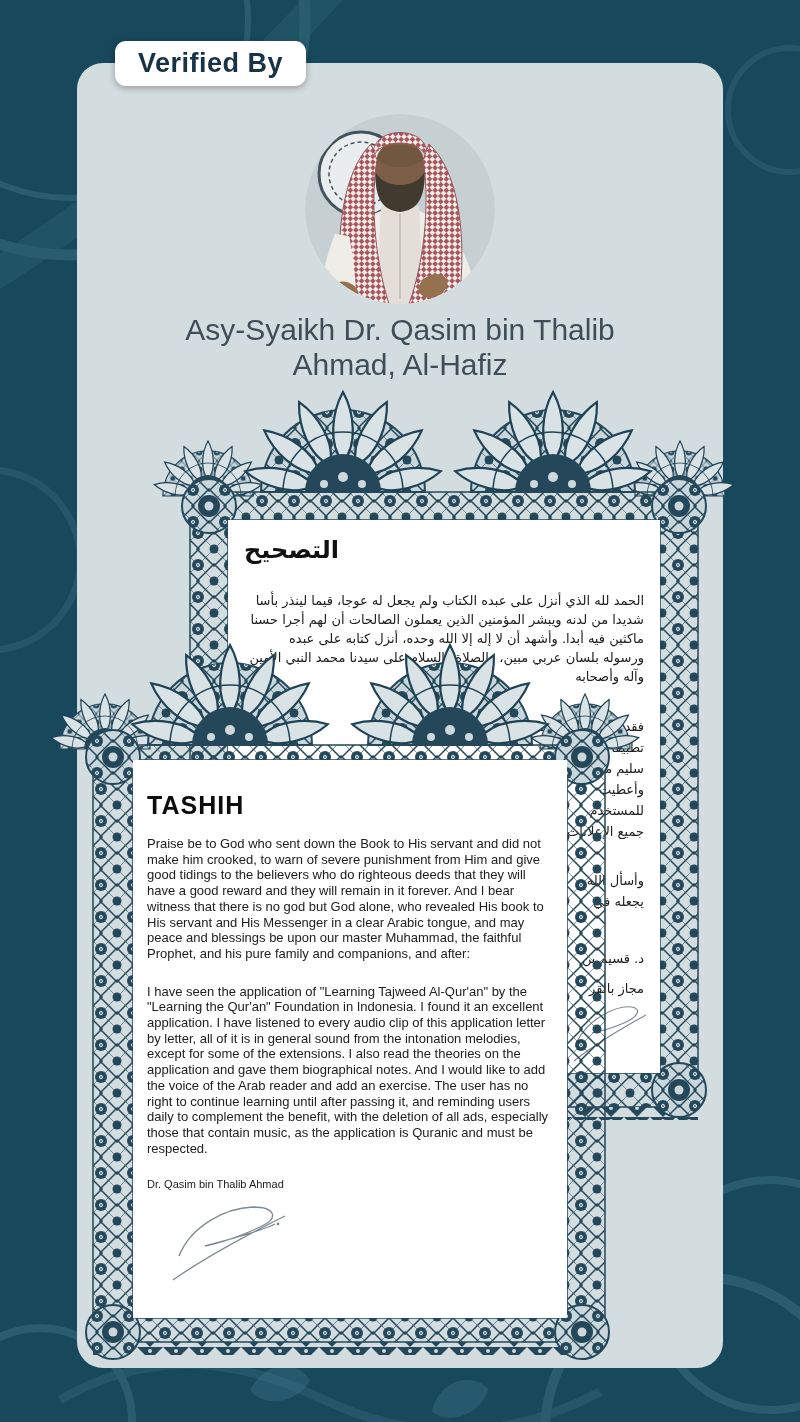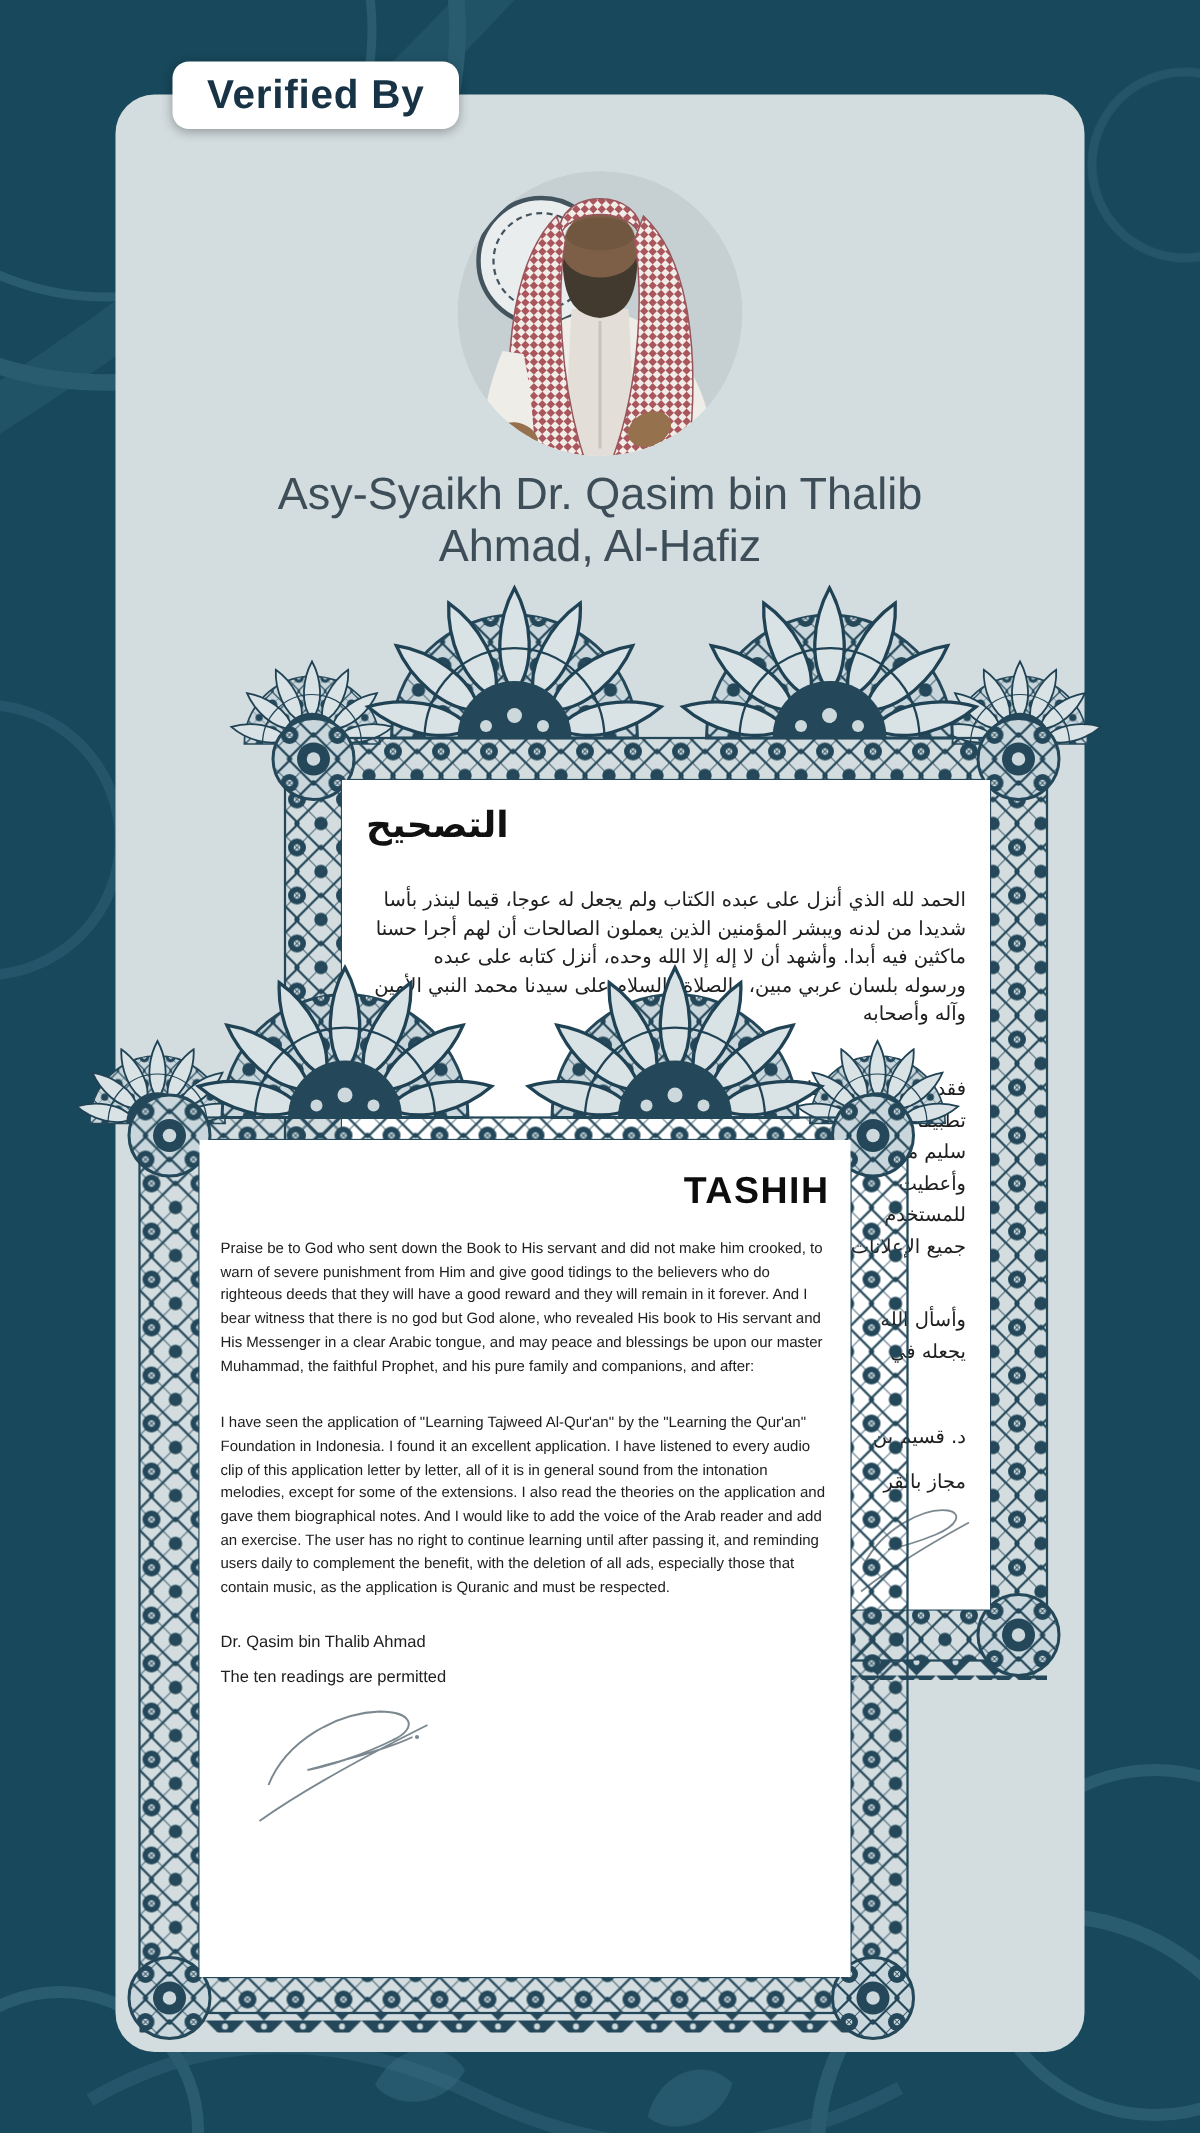--- a/index.html
+++ b/index.html
@@ -56,24 +56,24 @@
     font-size:13px; line-height:19px; color:var(--c-body-text,#202020); margin-top:27px; }
   .ar-frags { text-align:right; font-family:"DejaVu Sans",sans-serif;
     font-size:13px; line-height:21px; color:var(--c-body-text,#202020); margin-top:30px; }
   .ar-frag:nth-child(7) { margin-top:28px; }
   .ar-frag:nth-child(9) { margin-top:36px; }
   .ar-frag:nth-child(10){ margin-top:9px; }
   .sig-ar { position:absolute; right:6px; bottom:6px; }
 
   
   .en-body { padding:8px 14px; color:var(--c-body-text,#202020); }
-  .en-title { text-align:right; font-weight:bold; font-size:25px;
-    letter-spacing:1px; color:#0d0d0d; margin-top:12px; }
+  .en-title { text-align:left; font-weight:bold; font-size:25px;
+    letter-spacing:1px; color:#0d0d0d; margin-top:23px; }
   .en-paras { margin-top:16px; }
-  .en-p { font-size:10px; line-height:15.7px; margin:0 0 22px 0; }
+  .en-p { font-size:13px; line-height:15.7px; margin:0 0 22px 0; }
   .en-signatory { font-size:11px; }
   .en-note { font-size:11px; margin-top:11px; }
   .sig-en { margin-left:18px; margin-top:4px; }
 </style>
 </head>
 <body>
 
 <svg width="0" height="0" style="position:absolute" aria-hidden="true">
   <defs>
     <pattern id="lace" width="32" height="32" patternUnits="userSpaceOnUse">
@@ -236,21 +236,20 @@
         <use href="#rosette" transform="translate(497,687)"></use>
       </svg>
       <div class="paper">
         <div class="en-body">
           <div class="en-title">TASHIH</div>
           <div class="en-paras">
               <p class="en-p">Praise be to God who sent down the Book to His servant and did not make him crooked, to warn of severe punishment from Him and give good tidings to the believers who do righteous deeds that they will have a good reward and they will remain in it forever. And I bear witness that there is no god but God alone, who revealed His book to His servant and His Messenger in a clear Arabic tongue, and may peace and blessings be upon our master Muhammad, the faithful Prophet, and his pure family and companions, and after:</p>
               <p class="en-p">I have seen the application of "Learning Tajweed Al-Qur'an" by the "Learning the Qur'an" Foundation in Indonesia. I found it an excellent application. I have listened to every audio clip of this application letter by letter, all of it is in general sound from the intonation melodies, except for some of the extensions. I also read the theories on the application and gave them biographical notes. And I would like to add the voice of the Arab reader and add an exercise. The user has no right to continue learning until after passing it, and reminding users daily to complement the benefit, with the deletion of all ads, especially those that contain music, as the application is Quranic and must be respected.</p>
             </div>
           <div class="en-signatory">Dr. Qasim bin Thalib Ahmad</div>
-          <div class="en-note">The ten readings are permitted</div>
           <svg class="sig-en" width="150" height="92" viewBox="0 0 150 92">
             <path d="M14,62 C26,32 60,14 88,13 C110,13 114,24 97,32 C77,42 52,50 40,52 C62,46 94,38 110,30 M8,86 C42,62 88,38 120,22" fill="none" stroke="#7b8890" stroke-width="1.3"></path>
             <circle cx="113" cy="30" r="1.4" fill="#7b8890"></circle>
           </svg>
         </div>
       </div>
     </div>
   </div>
 
   <div class="badge">

